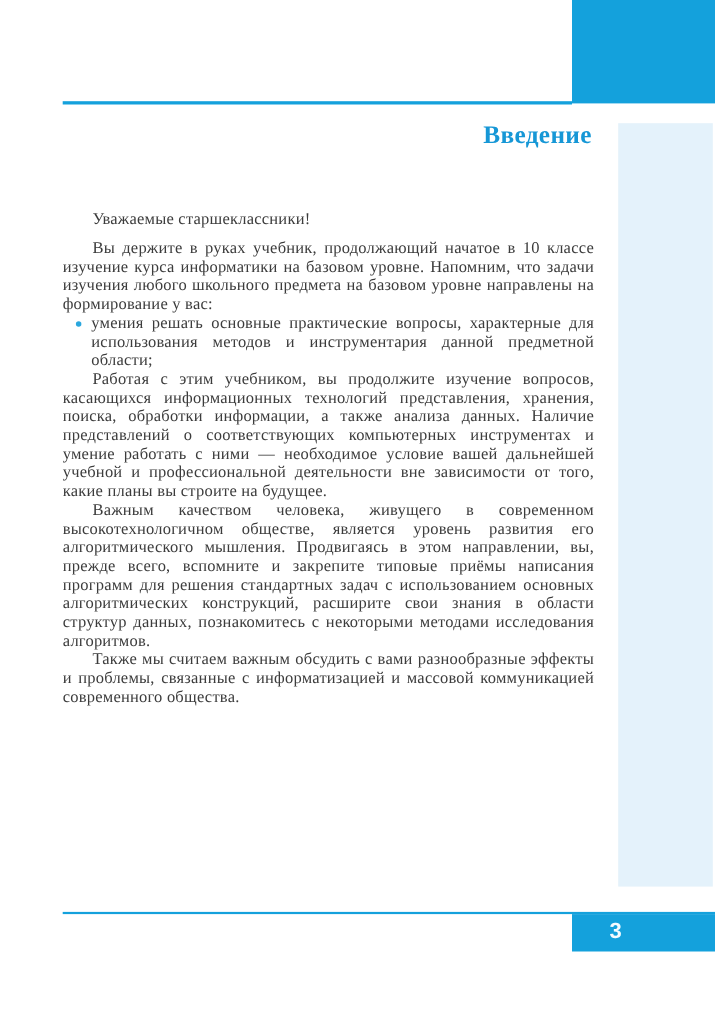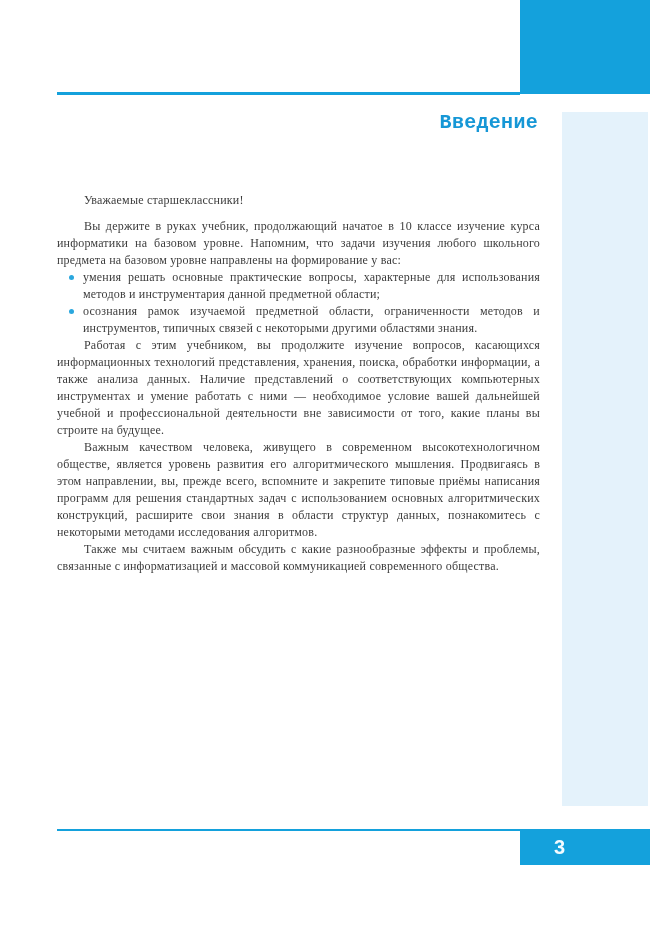--- a/index.html
+++ b/index.html
@@ -42,30 +42,30 @@
     background:var(--accent);
   }
   .page-number{
     position:absolute;left:34px;top:5px;
     font-family:"Liberation Sans", sans-serif;
     font-weight:bold;font-size:20px;color:#f4fbff;
   }
   
   .chapter-title{
     position:absolute;top:110px;right:112px;
-    font-family:Liberation Mono, monospace;
-    font-weight:bold;font-size:20px;line-height:25px;
+    font-family:Liberation Serif, serif;
+    font-weight:bold;font-size:23px;line-height:25px;
     color:var(--title);
     letter-spacing:0.3px;
   }
   
   .text-col{
     position:absolute;left:57px;top:192px;width:483px;
     color:var(--ink);
-    font-size:12px;line-height:17px;
+    font-size:15px;line-height:17px;
     letter-spacing:0.2px;
   }
   .greeting{
     text-indent:27px;
     margin-bottom:9px;
   }
   .para{
     text-align:justify;
     text-indent:27px;
   }
@@ -99,29 +99,25 @@
 
     <p class="greeting">Уважаемые старшеклассники!</p>
 
     <p class="para">Вы держите в руках учебник, продолжающий начатое в 10 классе изучение курса информатики на базовом уровне. Напомним, что задачи изучения любого школьного предмета на базовом уровне направлены на формирование у вас:</p>
 
     <ul class="bullet-list">
       <li class="bullet-item">
         <span class="bullet-dot"></span>
         <span>умения решать основные практические вопросы, характерные для использования методов и инструментария данной предметной области;</span>
       </li>
-      <li class="bullet-item">
-        <span class="bullet-dot"></span>
-        <span>осознания рамок изучаемой предметной области, ограниченности методов и инструментов, типичных связей с некоторыми другими областями знания.</span>
-      </li>
     </ul>
 
     <p class="para">Работая с этим учебником, вы продолжите изучение вопросов, касающихся информационных технологий представления, хранения, поиска, обработки информации, а также анализа данных. Наличие представлений о соответствующих компьютерных инструментах и умение работать с ними — необходимое условие вашей дальнейшей учебной и профессиональной деятельности вне зависимости от того, какие планы вы строите на будущее.</p>
     <p class="para">Важным качеством человека, живущего в современном высокотехнологичном обществе, является уровень развития его алгоритмического мышления. Продвигаясь в этом направлении, вы, прежде всего, вспомните и закрепите типовые приёмы написания программ для решения стандартных задач с использованием основных алгоритмических конструкций, расширите свои знания в области структур данных, познакомитесь с некоторыми методами исследования алгоритмов.</p>
-    <p class="para">Также мы считаем важным обсудить с какие разнообразные эффекты и проблемы, связанные с информатизацией и массовой коммуникацией современного общества.</p>
+    <p class="para">Также мы считаем важным обсудить с вами разнообразные эффекты и проблемы, связанные с информатизацией и массовой коммуникацией современного общества.</p>
 
   </div>
 
   <div class="bottom-rule"></div>
 
   <div class="page-number-bar">
     <span class="page-number">3</span>
   </div>
 
 </div>

